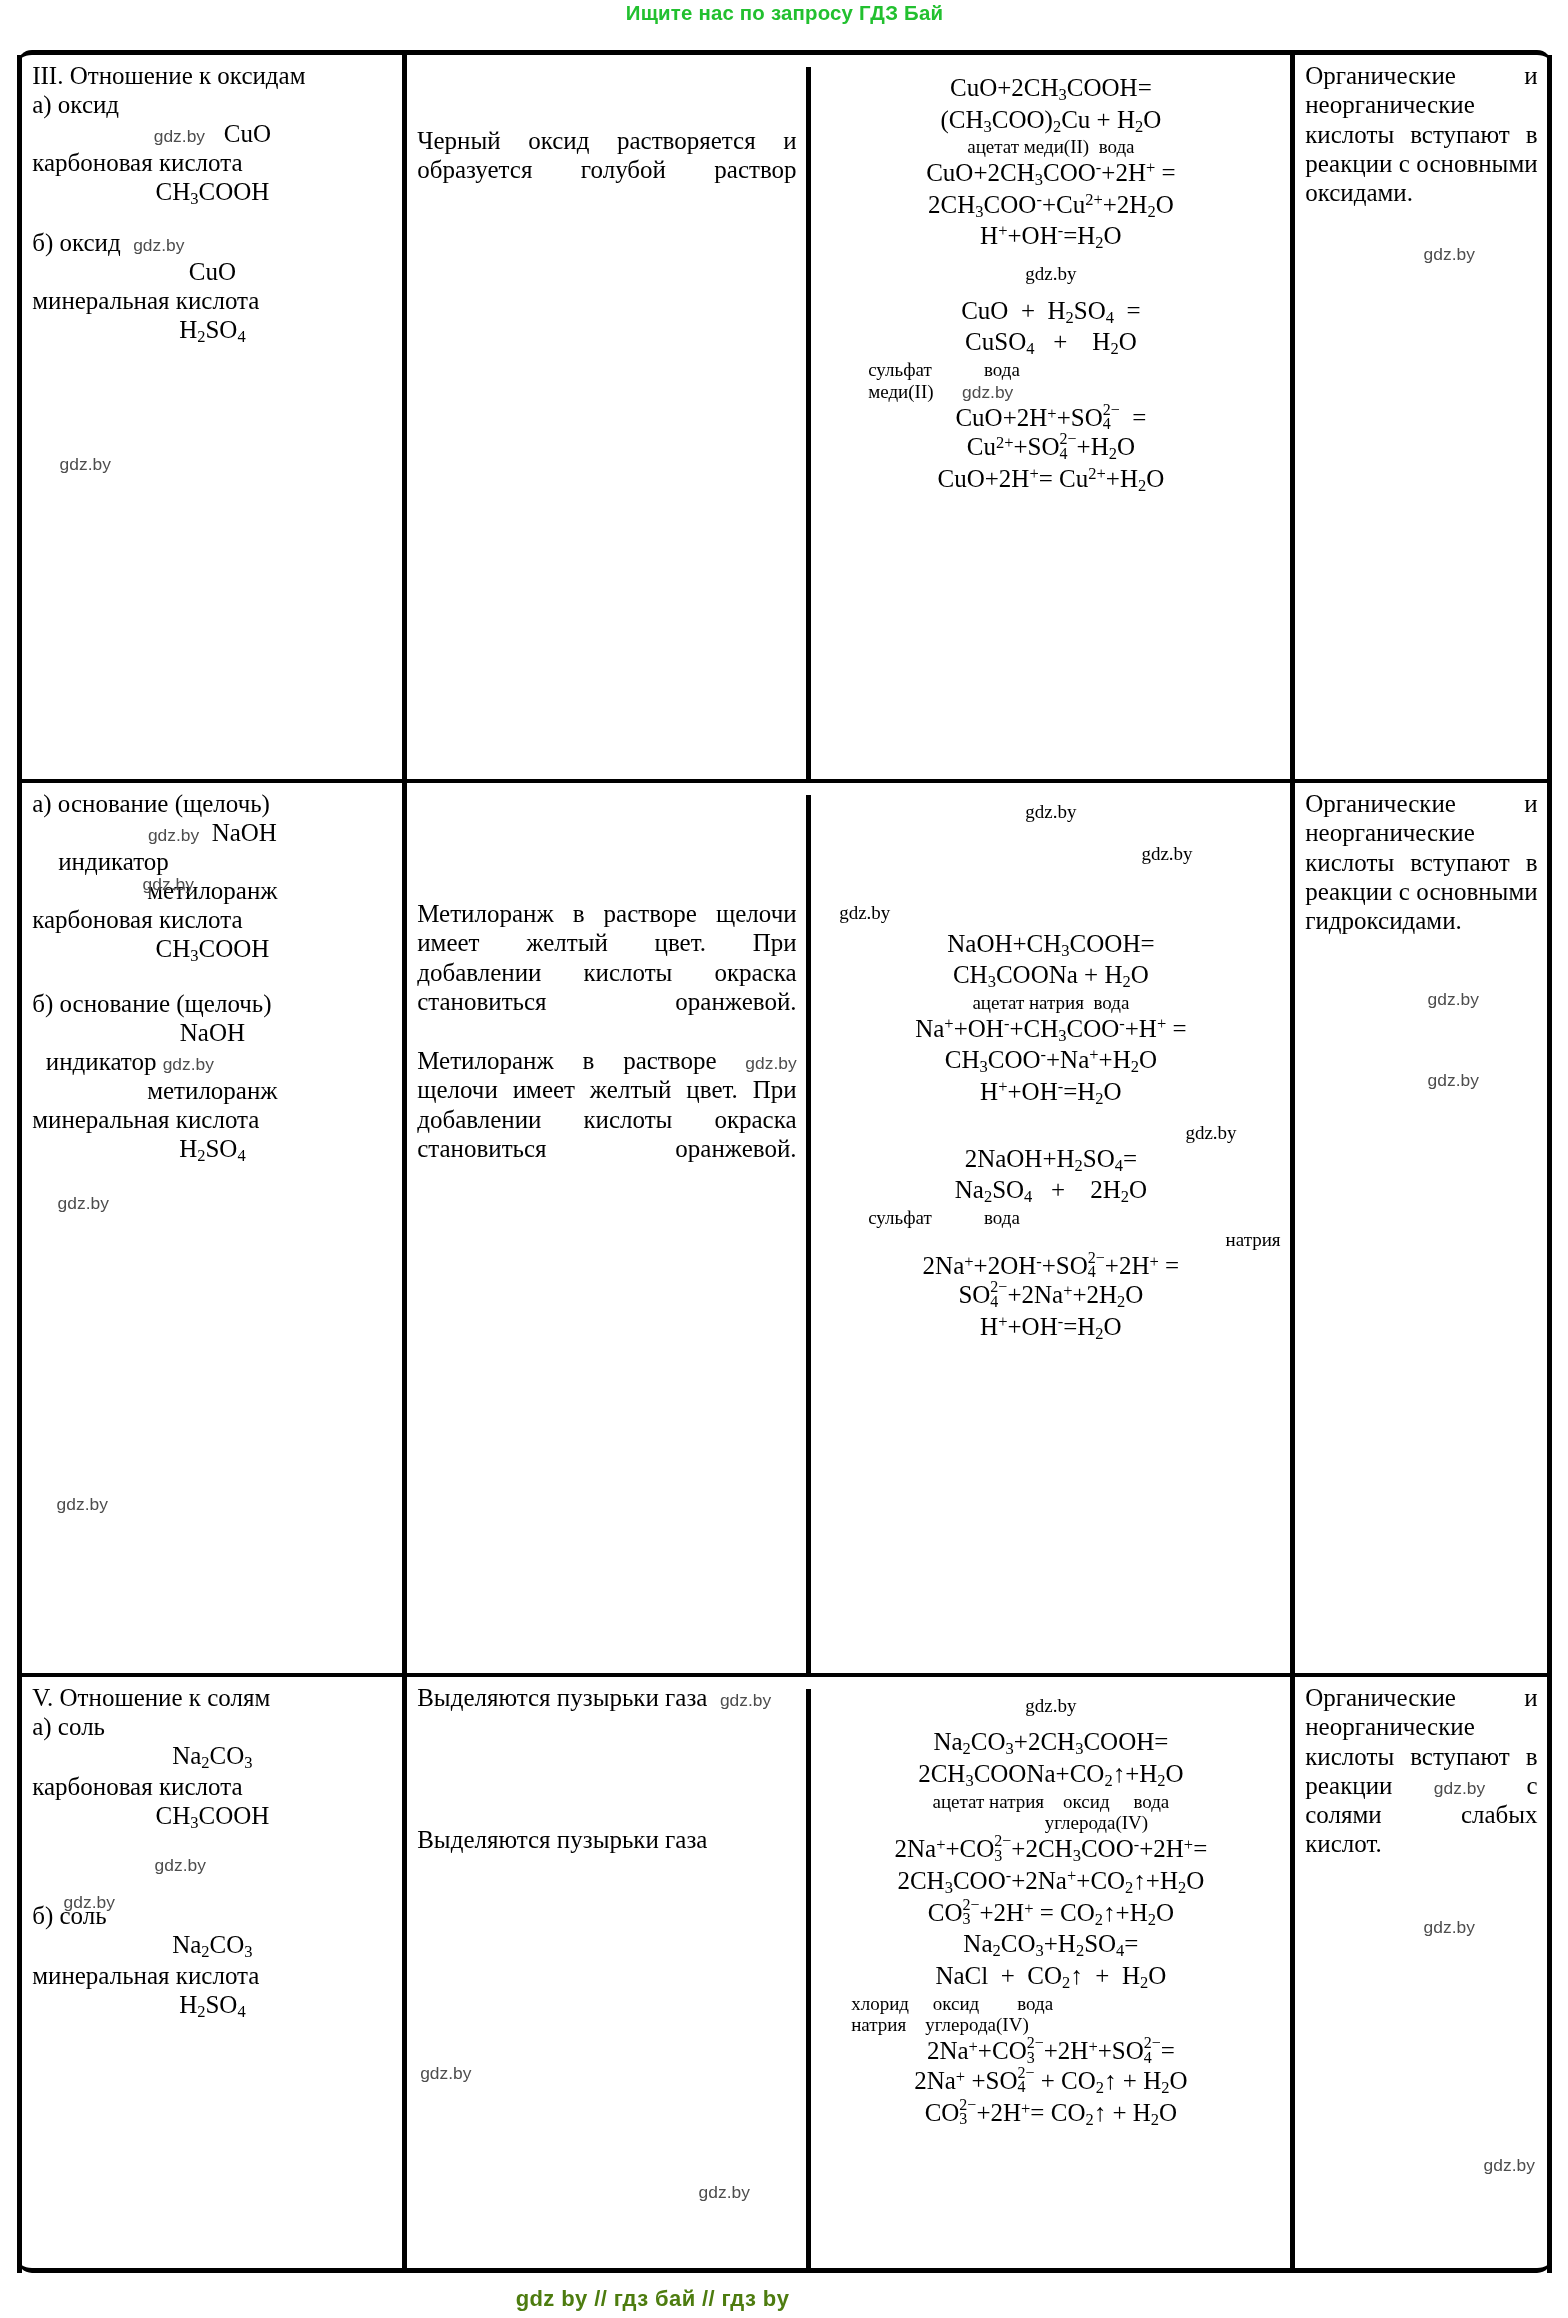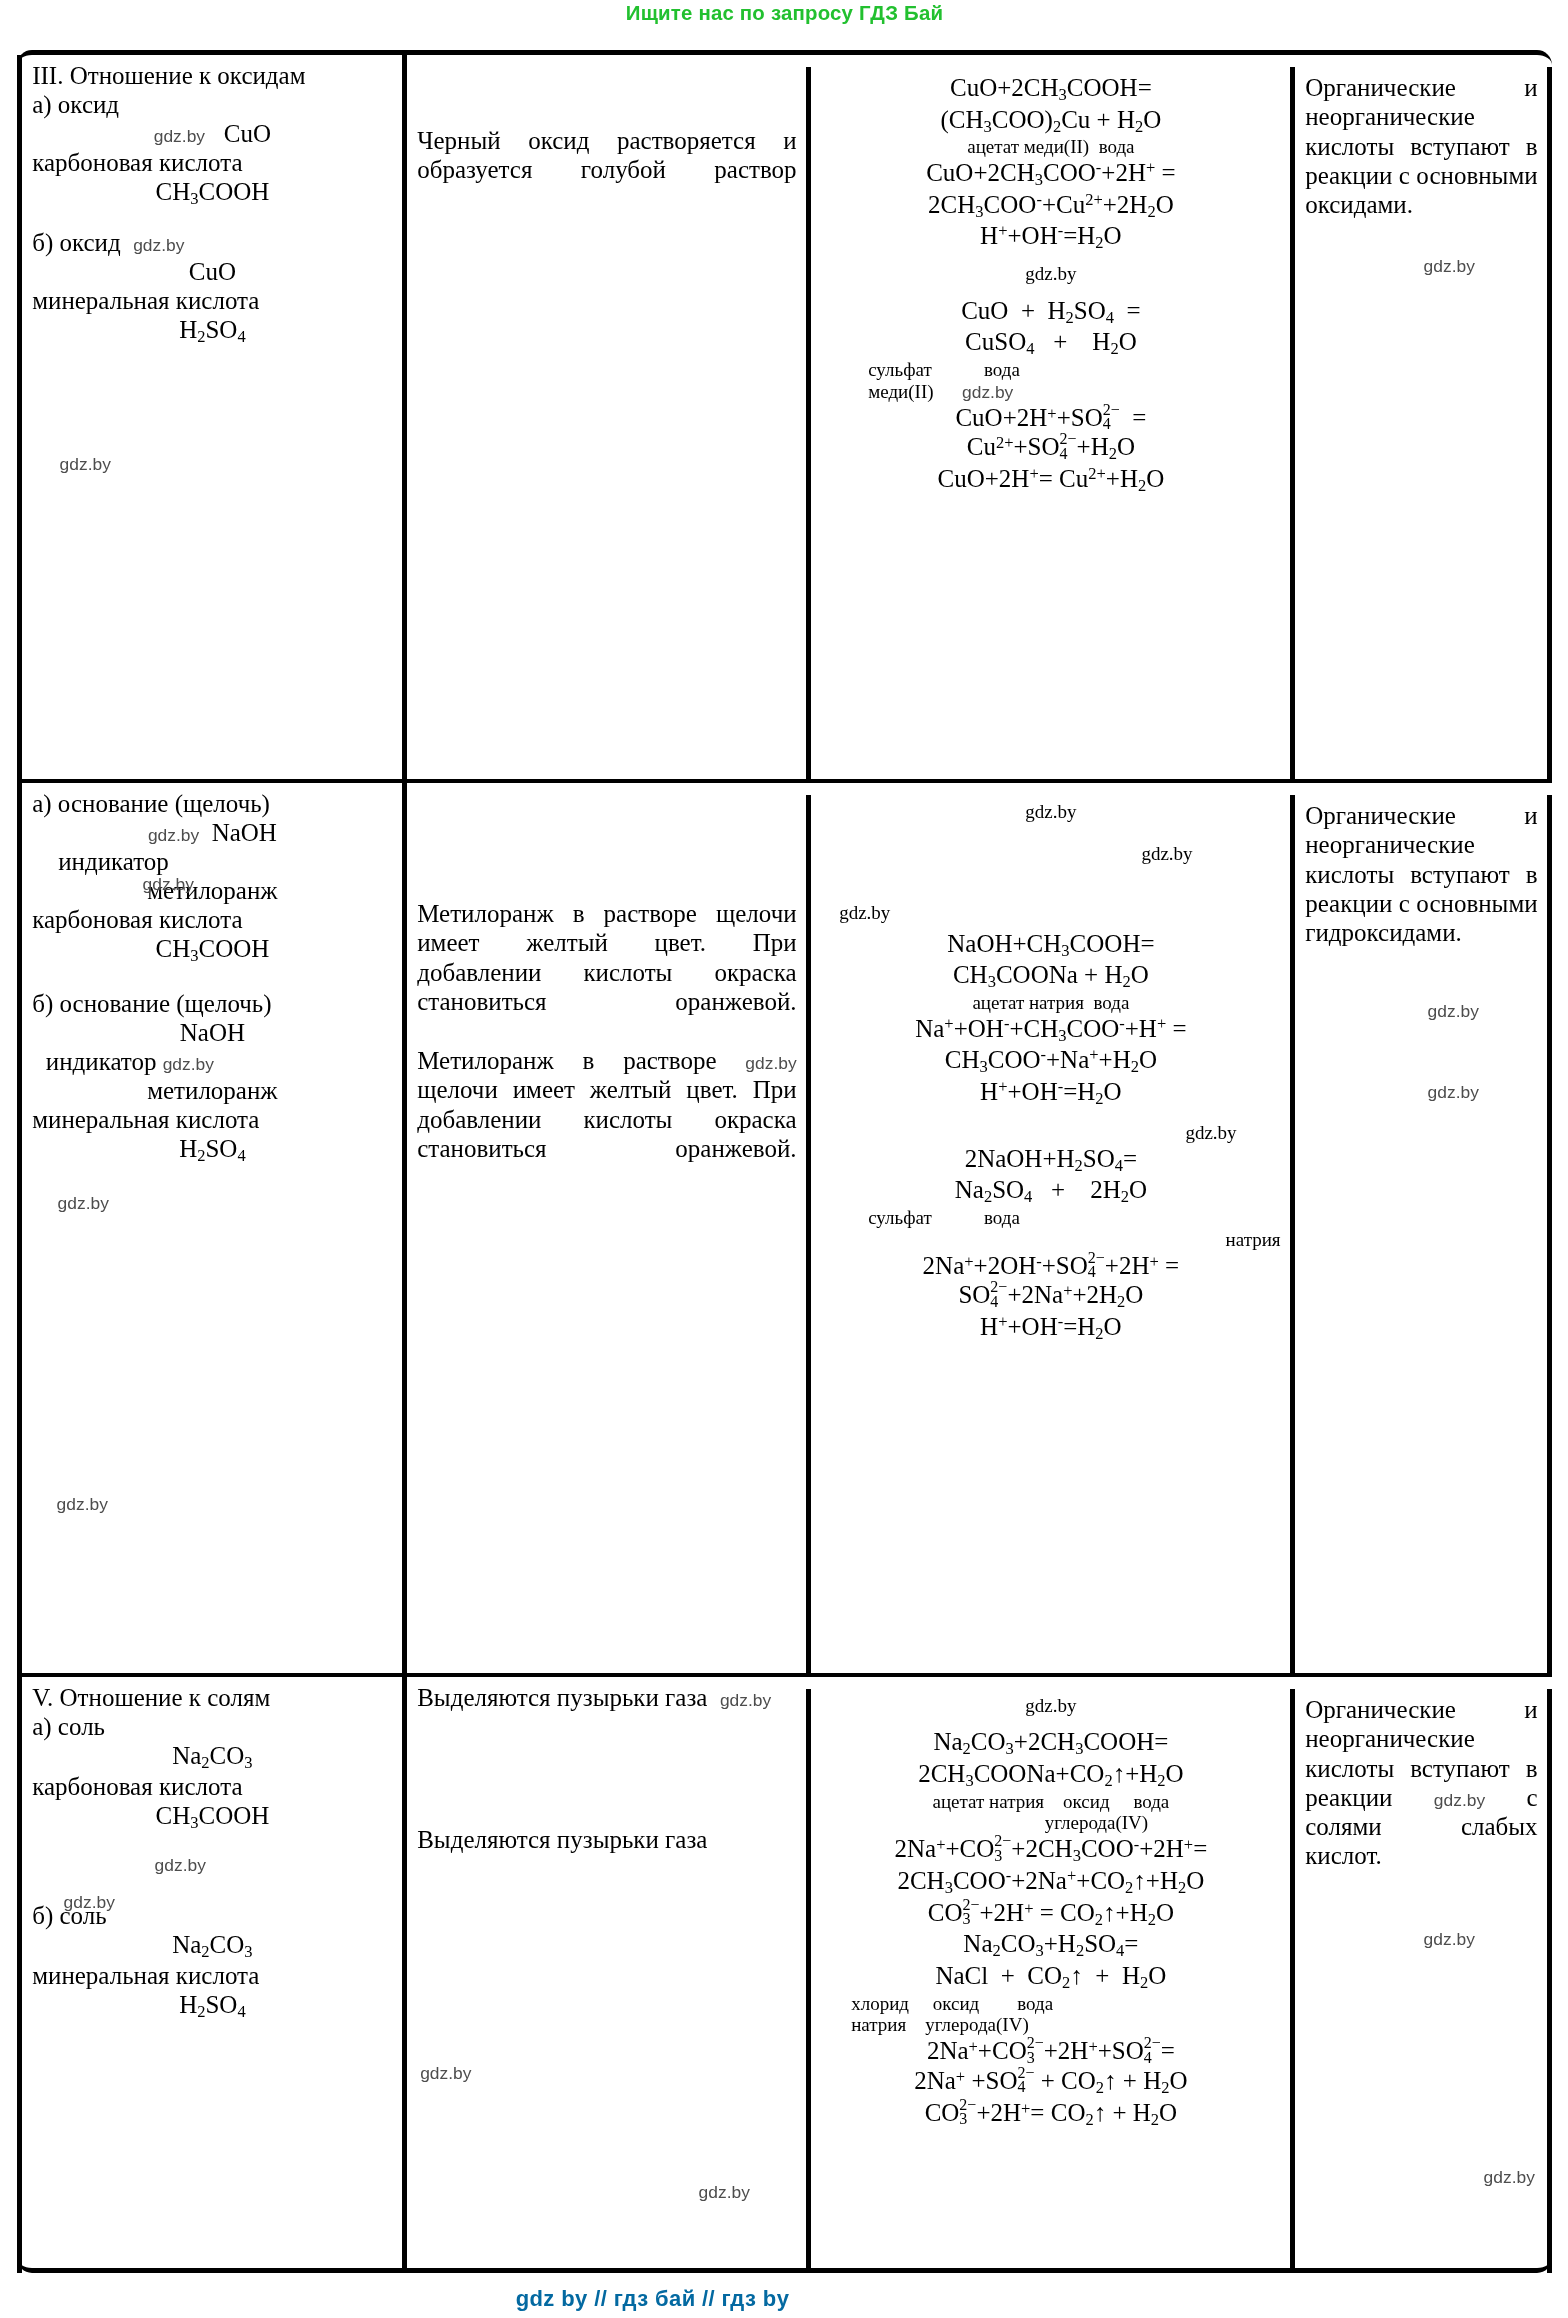--- a/index.html
+++ b/index.html
@@ -15,21 +15,21 @@
     position:absolute;left:0;top:1.5px;width:1569px;
     text-align:center;
     font-family:"Liberation Sans","DejaVu Sans",sans-serif;
     font-size:20.4px;font-weight:700;color:#22c02f;
     letter-spacing:0.2px;
   }
   .banner-bottom{
     position:absolute;left:0;top:2286px;width:1305px;
     text-align:center;
     font-family:"Liberation Sans","DejaVu Sans",sans-serif;
-    font-size:22px;font-weight:700;color:#0369a1;
+    font-size:22px;font-weight:700;color:#4d7c0f;
     letter-spacing:0.4px;
   }
   
   .table{
     position:absolute;left:16.6px;top:50px;
     width:1535px;height:2223px;
     border-top:5.3px solid #000;
     border-bottom:5.3px solid #000;
     box-sizing:border-box;
     border-radius:15px;
@@ -40,21 +40,21 @@
     box-sizing:border-box;
   }
   .row:last-child{border-bottom:none;}
   .cell{
     box-sizing:border-box;
     border-left:5.3px solid #000;
     padding:6px 9px 6px 10.6px;
     position:relative;
     overflow:hidden;
   }
-  .cell.last{border-right:5.3px solid #000;margin-top:12px;}
+  .cell.last{border-right:5.3px solid #000;}
   .c1{width:385px;}
   .c2{width:404px;}
   .c3{width:484px;margin-top:12px;}
   .c4{width:262px;}
 
   
   .hdr{font-size:25px;line-height:1.16;}
   .txt{font-size:25px;line-height:1.16;}
   .just{font-size:25px;line-height:1.17;text-align:justify;text-align-last:justify;}
   .justl{font-size:25px;line-height:1.17;text-align:justify;}

